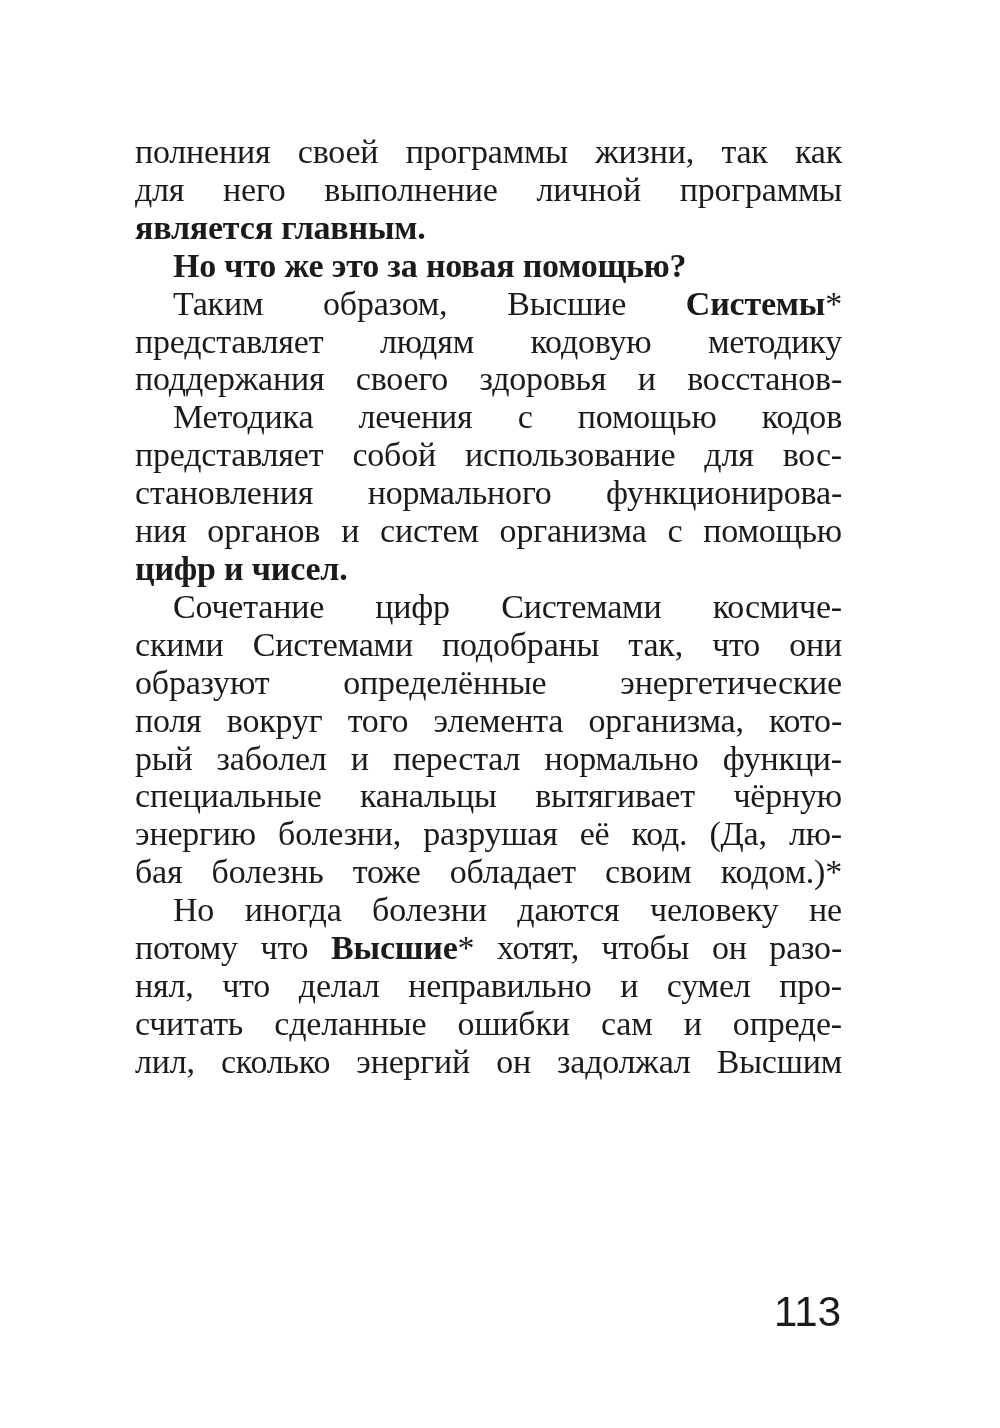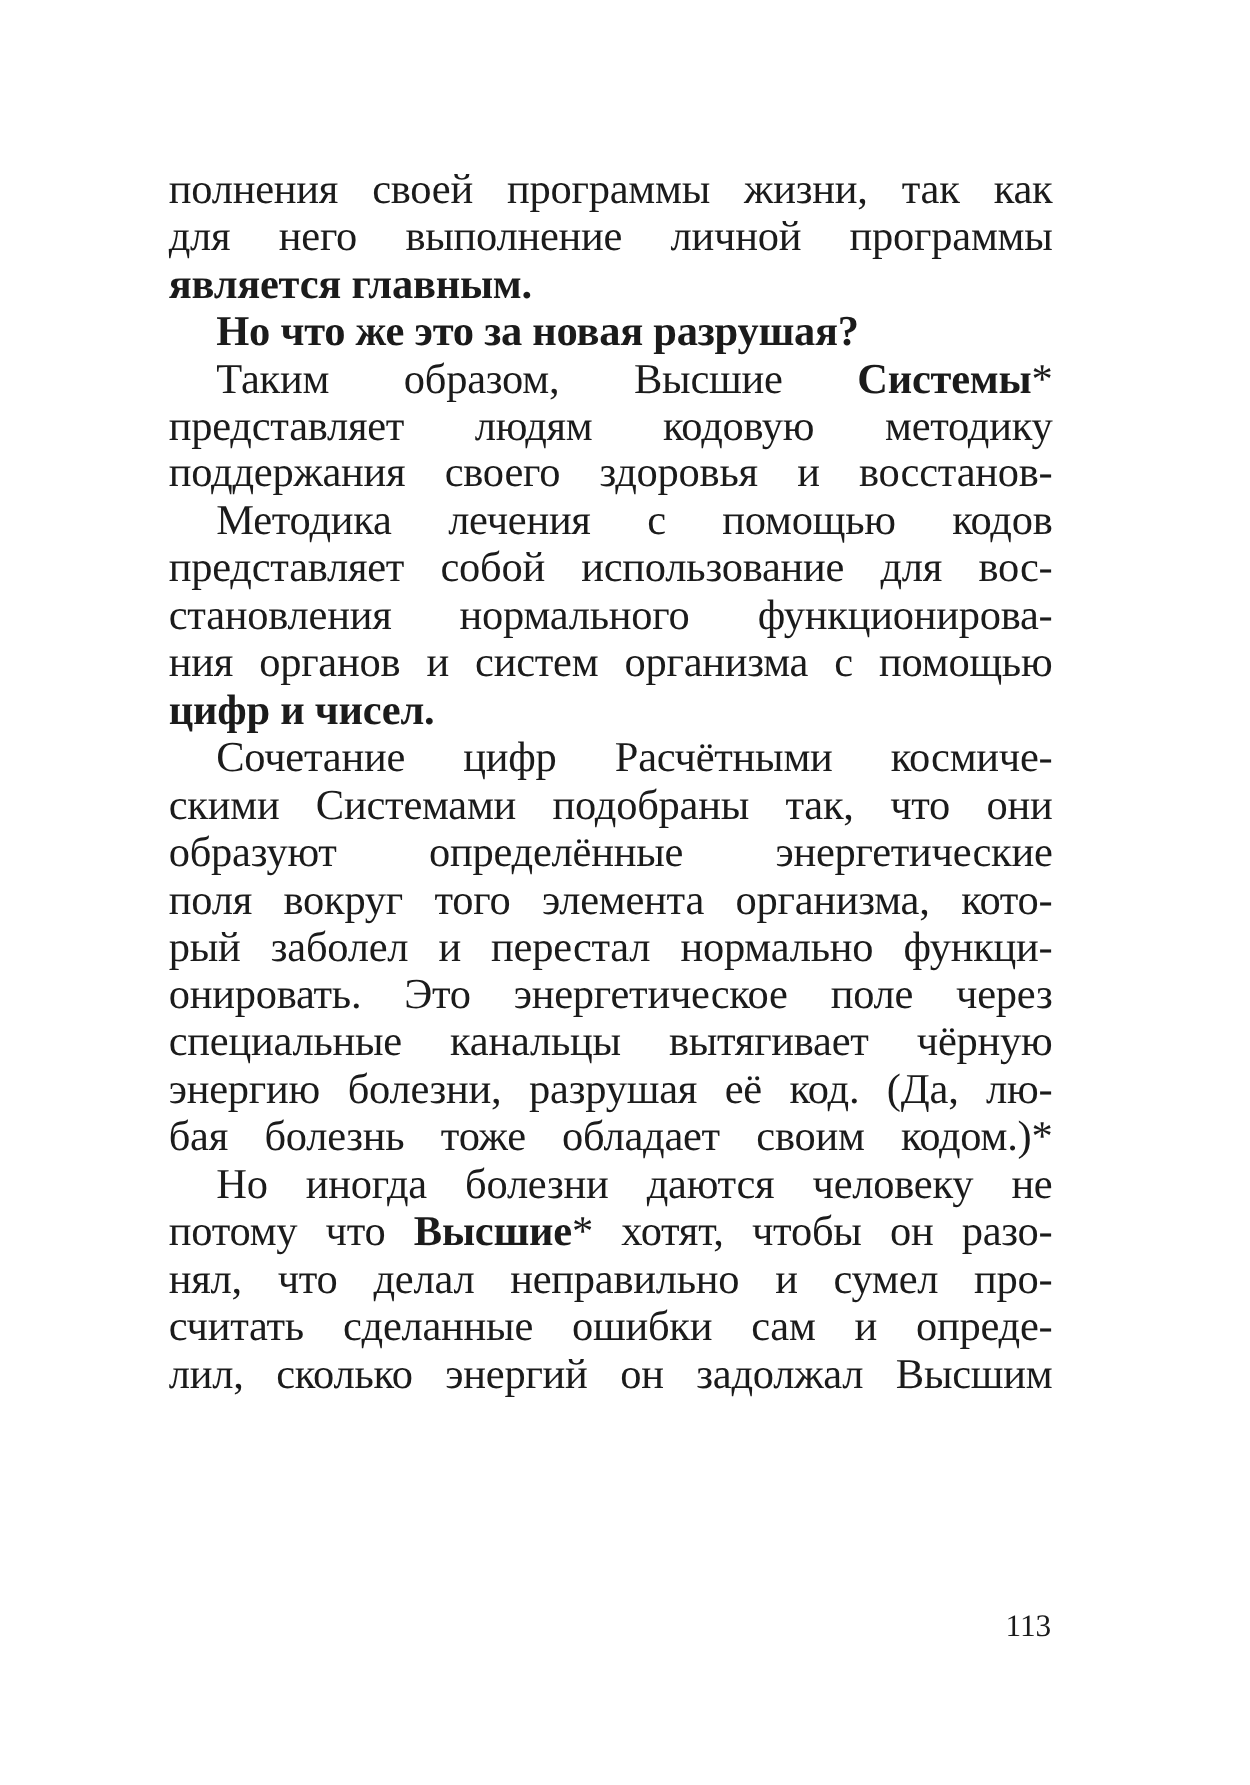--- a/index.html
+++ b/index.html
@@ -38,58 +38,57 @@
   }
   .para.indent .line:first-child {
     text-indent: 38px;
   }
   .seg.bold { font-weight: bold; }
   .seg.marker { font-weight: normal; }
   .page-number {
     position: absolute;
     right: 159px;
     top: 1288px;
-    font-family: Liberation Serif, serif;
-    font-size: 25px;
+    font-family: Liberation Sans, sans-serif;
+    font-size: 42px;
     color: #1b1b1b;
     text-align: right;
   }
 </style>
 </head>
 <body>
 
 <div class="page">
   <div class="text-block">
       <div class="para">
         <div class="line"><span class="seg">полнения своей программы жизни, так как</span></div>
         <div class="line"><span class="seg">для него выполнение личной программы</span></div>
         <div class="line no-just"><span class="seg">является главным.</span></div>
       </div>
       <div class="para indent">
-        <div class="line no-just"><span class="seg">Но что же это за новая разрушая?</span></div>
+        <div class="line no-just"><span class="seg">Но что же это за новая помощью?</span></div>
       </div>
       <div class="para indent">
         <div class="line"><span class="seg">Таким образом, Высшие </span><span class="seg bold">Системы</span><span class="seg marker">*</span></div>
         <div class="line"><span class="seg">представляет людям кодовую методику</span></div>
         <div class="line"><span class="seg">поддержания своего здоровья и восстанов-</span></div>
       </div>
       <div class="para indent">
         <div class="line"><span class="seg">Методика лечения с помощью кодов</span></div>
         <div class="line"><span class="seg">представляет собой использование для вос-</span></div>
         <div class="line"><span class="seg">становления нормального функционирова-</span></div>
         <div class="line"><span class="seg">ния органов и систем организма с помощью</span></div>
         <div class="line no-just"><span class="seg">цифр и чисел.</span></div>
       </div>
       <div class="para indent">
-        <div class="line"><span class="seg">Сочетание цифр Расчётными космиче-</span></div>
+        <div class="line"><span class="seg">Сочетание цифр Системами космиче-</span></div>
         <div class="line"><span class="seg">скими Системами подобраны так, что они</span></div>
         <div class="line"><span class="seg">образуют определённые энергетические</span></div>
         <div class="line"><span class="seg">поля вокруг того элемента организма, кото-</span></div>
         <div class="line"><span class="seg">рый заболел и перестал нормально функци-</span></div>
-        <div class="line"><span class="seg">онировать. Это энергетическое поле через</span></div>
         <div class="line"><span class="seg">специальные канальцы вытягивает чёрную</span></div>
         <div class="line"><span class="seg">энергию болезни, разрушая её код. (Да, лю-</span></div>
         <div class="line"><span class="seg">бая болезнь тоже обладает своим кодом.)</span><span class="seg marker">*</span></div>
       </div>
       <div class="para indent">
         <div class="line"><span class="seg">Но иногда болезни даются человеку не</span></div>
         <div class="line"><span class="seg">потому что </span><span class="seg bold">Высшие</span><span class="seg marker">*</span><span class="seg"> хотят, чтобы он разо-</span></div>
         <div class="line"><span class="seg">нял, что делал неправильно и сумел про-</span></div>
         <div class="line"><span class="seg">считать сделанные ошибки сам и опреде-</span></div>
         <div class="line"><span class="seg">лил, сколько энергий он задолжал Высшим</span></div>

